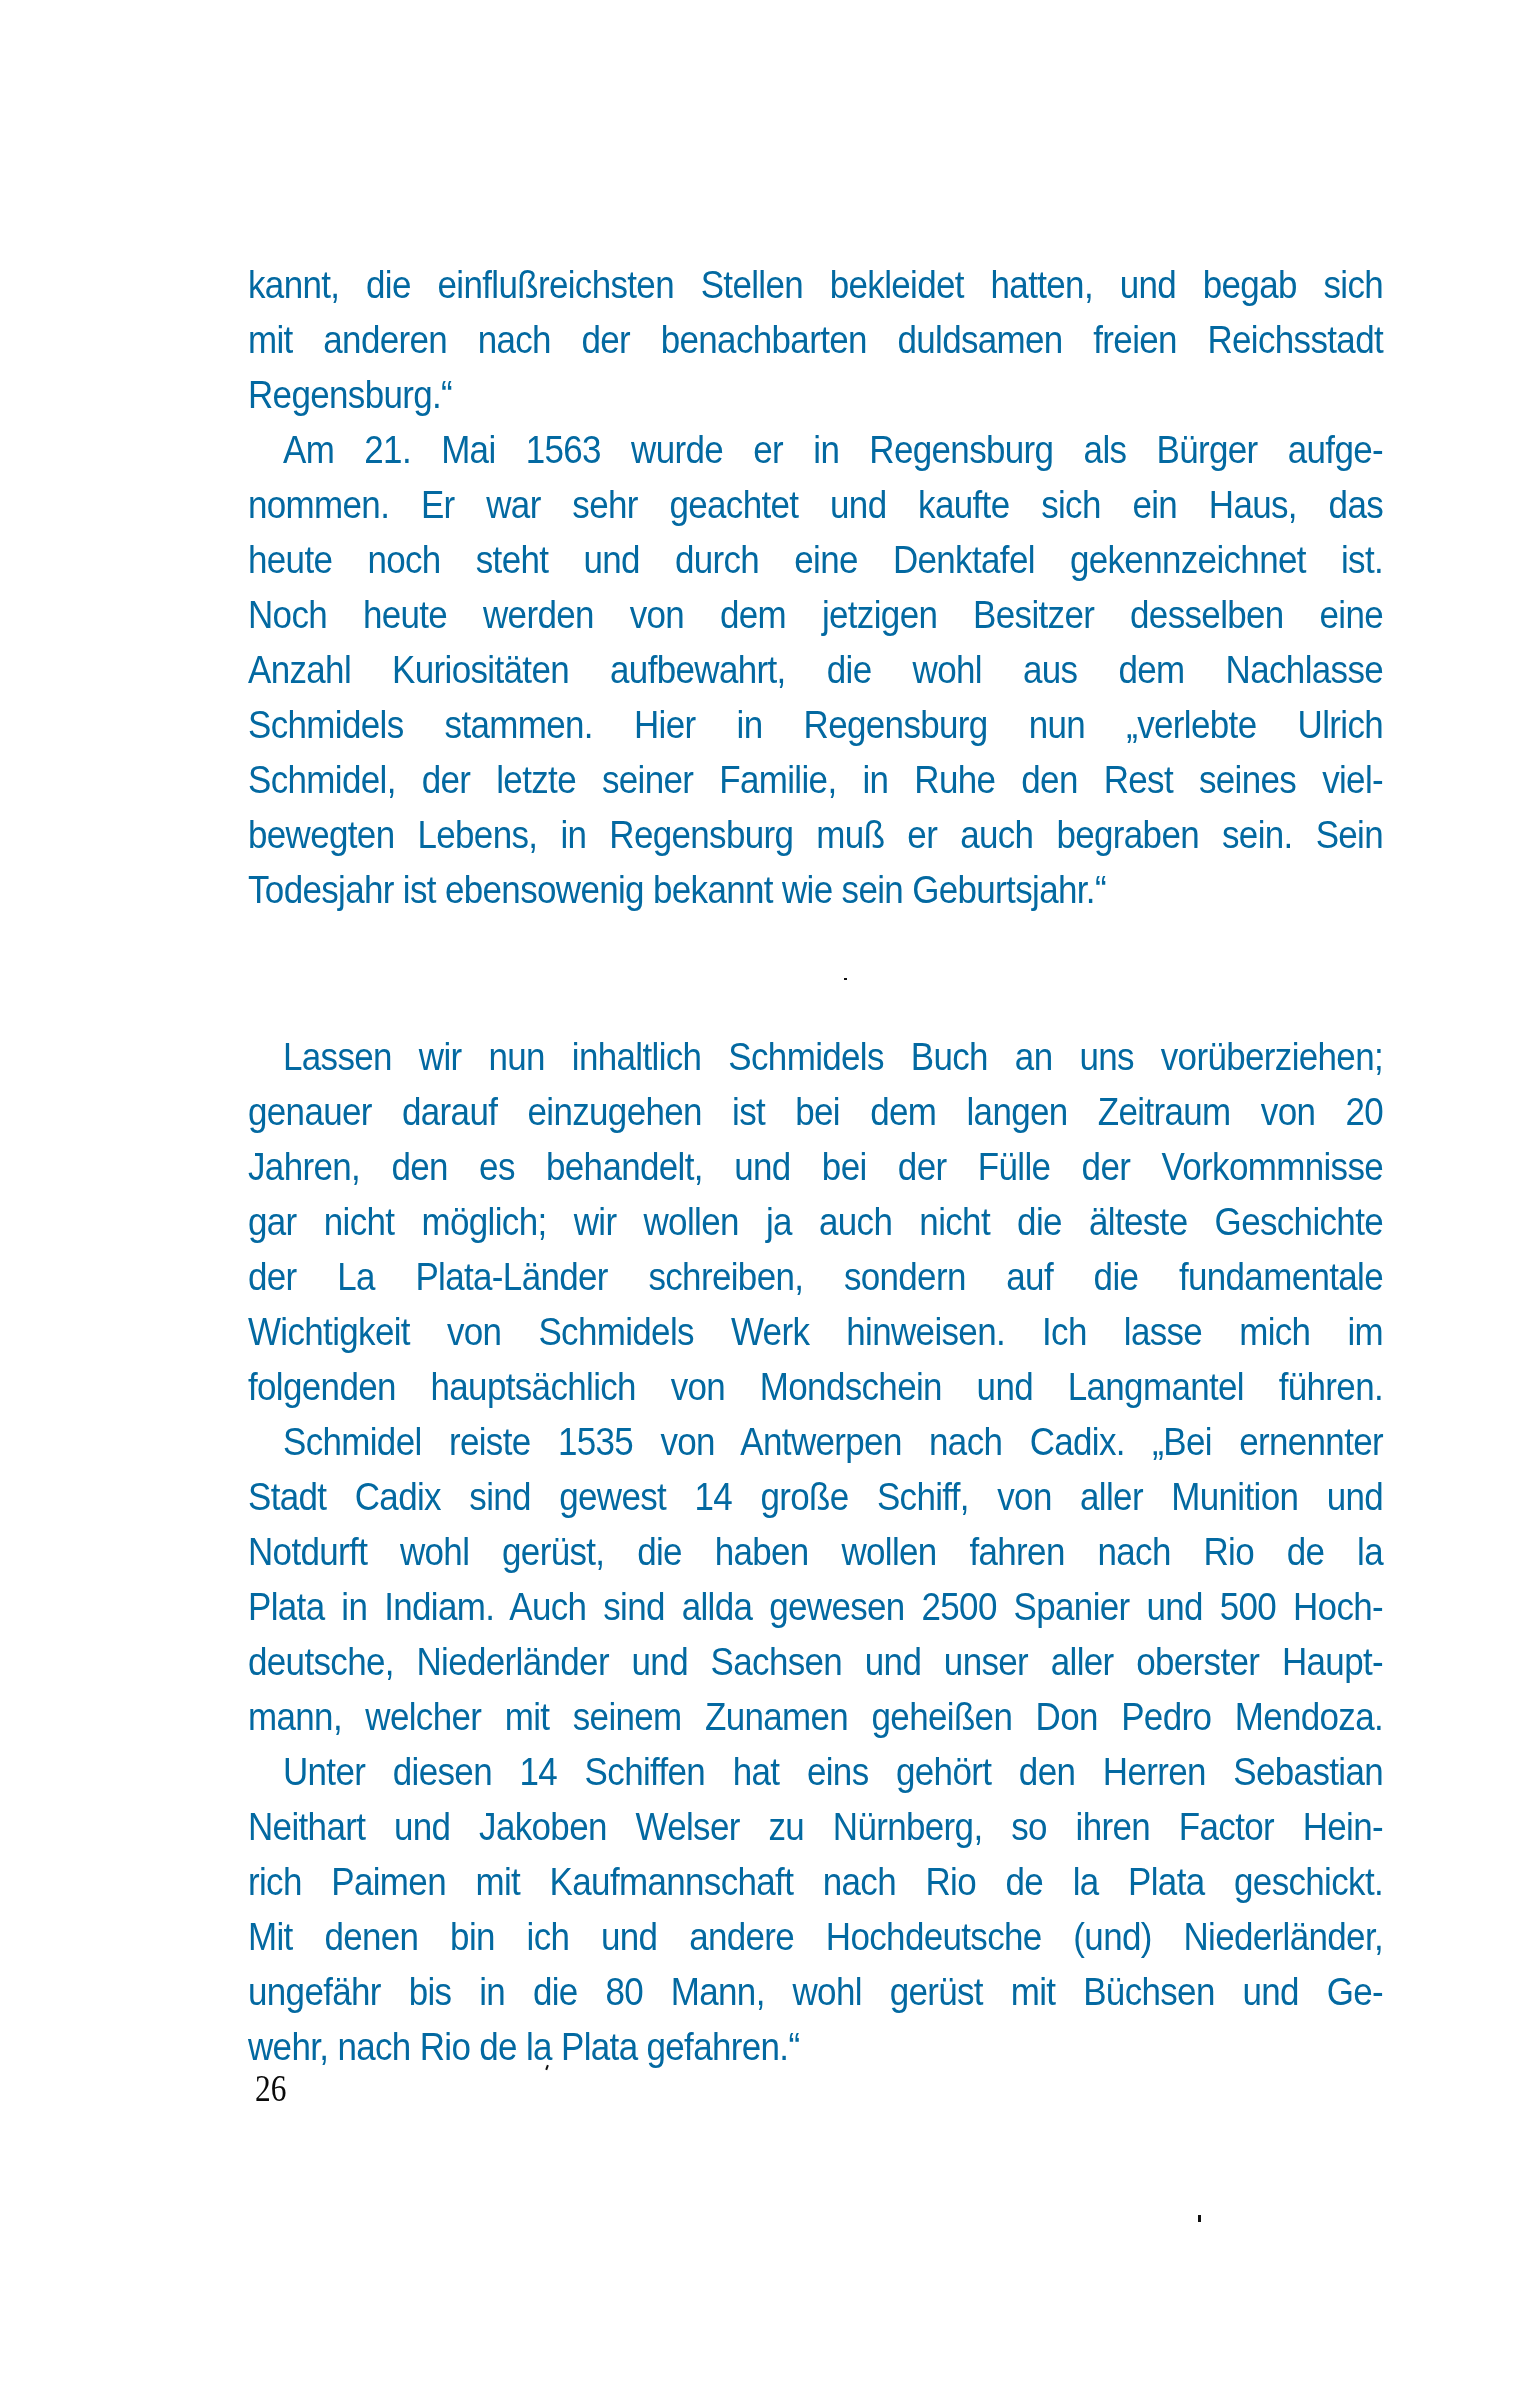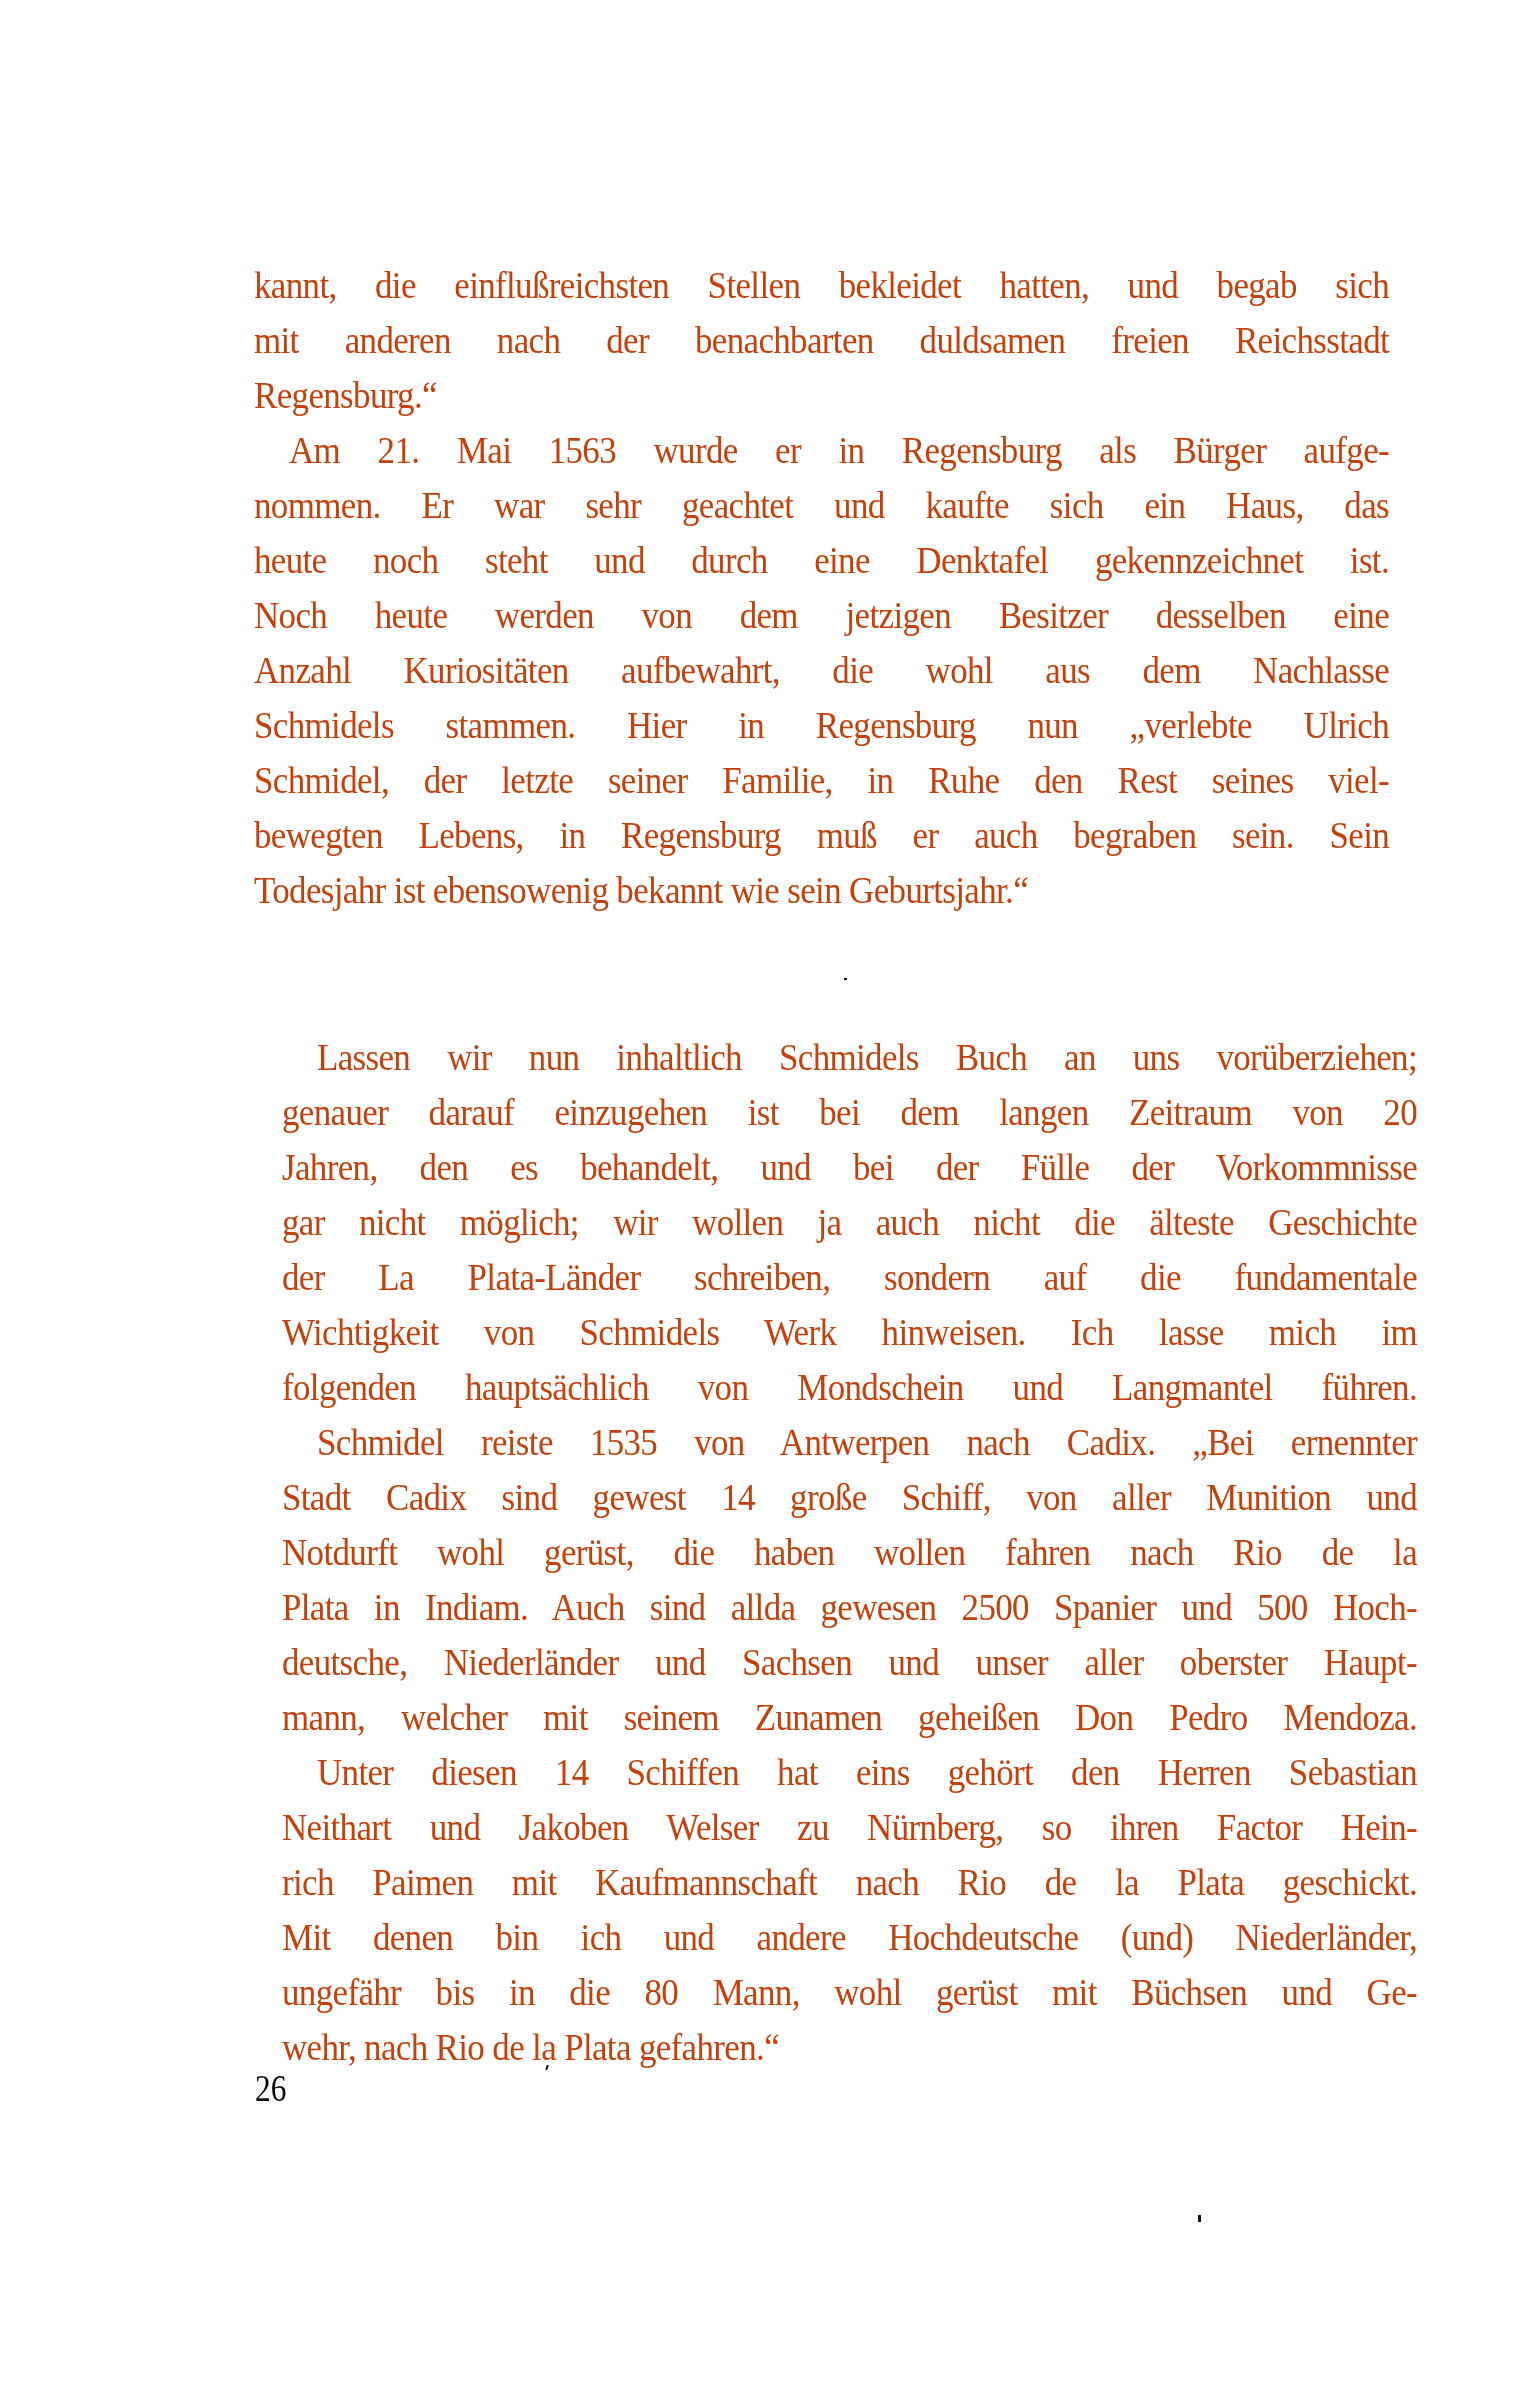--- a/index.html
+++ b/index.html
@@ -15,25 +15,25 @@
     }
     .page {
       position: absolute;
       left: 0; top: 0;
       width: 1525px;
       height: 2401px;
       background: #ffffff;
     }
     .textblock {
       position: absolute;
-      left: 254px;
+      left: 248px;
       width: 1135px;
-      font-family: Liberation Serif, serif;
+      font-family: Liberation Sans, sans-serif;
       font-size: 38px;
-      color: #c2410c;
+      color: #0369a1;
       line-height: 55px;
       letter-spacing: -0.7px;
     }
     .line {
       display: block;
       text-align: justify;
       text-align-last: justify;
       white-space: nowrap;
       height: 55px;
       transform: scaleX(0.92);
@@ -41,21 +41,21 @@
       width: 108.7%;
     }
     .line.last {
       text-align-last: left;
     }
     .line.indent {
       padding-left: 38px;
       box-sizing: border-box;
     }
     #block1 { top: 258px; }
-    #block2 { top: 1030px; margin-left: 28px; }
+    #block2 { top: 1030px; }
     .page-number {
       position: absolute;
       left: 255px;
       top: 2067px;
       font-family: "Liberation Serif", "DejaVu Serif", serif;
       font-size: 37px;
       color: #0a0a0a;
       transform: scaleX(0.85);
       transform-origin: left center;
     }

